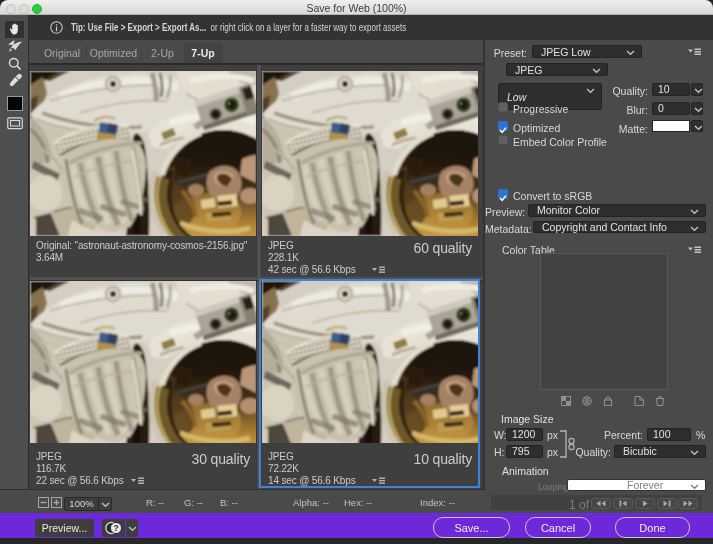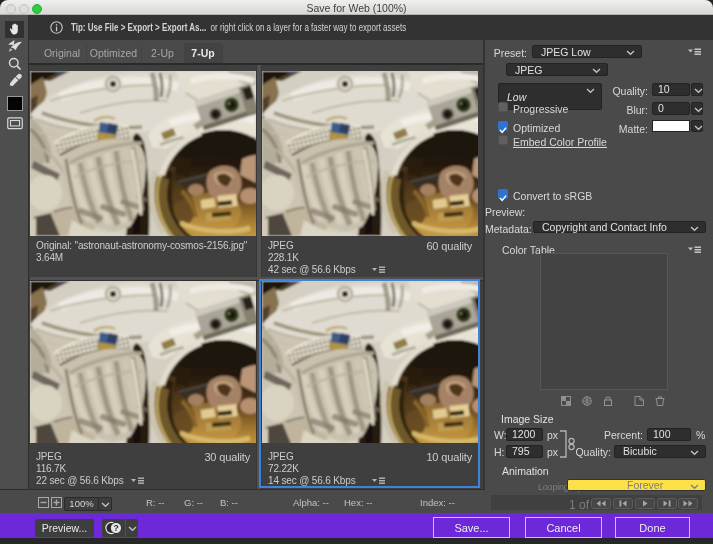--- a/index.html
+++ b/index.html
@@ -18,42 +18,42 @@
   #toolsel{left:5px;top:5.5px;width:18.5px;height:17px;background:#313131;}
   
   #tabs{left:29px;top:40px;width:456px;height:24px;background:#4a4a4a;}
   .tab{top:3px;height:21px;font-size:10.5px;color:#a8a8a8;text-align:center;line-height:21px;}
   #tabsel{left:155px;top:3px;width:38px;height:21px;background:#434343;}
   #tabline{left:29px;top:62.5px;width:456px;height:2px;background:#2b2b2b;}
   
   #preview{left:29px;top:64.5px;width:455px;height:424.5px;background:#3f3f3f;}
   .pane-img{position:absolute;overflow:hidden;background:#cfc9ba;}
   .cap{position:absolute;font-size:10px;color:#cccccc;white-space:nowrap;letter-spacing:-0.15px;}
-  .capr{position:absolute;font-size:11px;color:#cccccc;text-align:right;letter-spacing:-0.15px;}
+  .capr{position:absolute;font-size:14px;color:#cccccc;text-align:right;letter-spacing:-0.15px;}
   #selborder{left:259px;top:279px;width:217px;height:205px;border:2px solid #3d82db;}
   
   #rpanel{left:485px;top:40px;width:228px;height:477px;background:#4a4a4a;}
   #rdivider{left:483px;top:40px;width:2px;height:449px;background:#343434;}
   .lab{position:absolute;font-size:10.5px;color:#d8d8d8;white-space:nowrap;}
   .labr{position:absolute;font-size:10.5px;color:#d8d8d8;white-space:nowrap;text-align:right;}
   .dim{color:#7e7e7e;margin-left:44px;}
   .dd{position:absolute;background:#2e2e2e;border:1px solid #232323;border-radius:2px;box-sizing:border-box;color:#e0e0e0;font-size:10.5px;}
   .dd .t{position:absolute;left:8px;top:50%;transform:translateY(-50%);}
   .numbox{position:absolute;background:#2e2e2e;border:1px solid #232323;border-radius:2px;box-sizing:border-box;color:#e0e0e0;font-size:10.5px;}
   .numbox .t{position:absolute;left:5px;top:50%;transform:translateY(-50%);}
   .chevbox{position:absolute;background:#2e2e2e;border:1px solid #232323;border-radius:2px;box-sizing:border-box;}
   .cb{position:absolute;width:10px;height:10px;border-radius:2px;background:#606060;border:1px solid #525252;box-sizing:border-box;}
   .cbon{position:absolute;width:10px;height:10px;border-radius:2px;background:#2f73d2;}
   svg.chev{position:absolute;}
   
   #statusbar{left:0;top:489px;width:485px;height:24px;background:#4a4a4a;border-top:1px solid #2d2d2d;box-sizing:border-box;}
   .st{position:absolute;font-size:9.5px;color:#c3c3c3;white-space:nowrap;}
   
   #bottombar{left:0;top:513px;width:713px;height:25px;background:#6d28d9;}
-  .capsule{position:absolute;height:20px;border:1px solid #c9c9c9;border-radius:0;color:#efefef;font-size:11px;text-align:center;line-height:20px;box-sizing:border-box;}
+  .capsule{position:absolute;height:20px;border:1px solid #c9c9c9;border-radius:10px;color:#efefef;font-size:11px;text-align:center;line-height:20px;box-sizing:border-box;}
   #prevbtn{left:35px;top:6px;width:59px;height:18px;background:#3e3e3e;border-radius:2px;color:#e8e8e8;font-size:10.5px;text-align:center;line-height:18px;}
   #devbtn{left:102px;top:6px;width:23px;height:18px;background:#3e3e3e;border-radius:2px 0 0 2px;}
   #devchev{left:126px;top:6px;width:12px;height:18px;background:#3e3e3e;border-radius:0 2px 2px 0;}
   #bottomstrip{left:0;top:538px;width:713px;height:6px;background:#272727;}
 </style>
 </head>
 <body>
 
 <svg width="0" height="0" style="position:absolute">
 <defs>
@@ -371,28 +371,34 @@
   <div class="lab" style="left:28px;top:82px;">Optimized</div>
   <div class="labr" style="left:100px;width:63px;top:82.5px;">Matte:</div>
   <div class="abs" style="left:167px;top:79.5px;width:38px;height:12px;background:#ffffff;border:1px solid #232323;box-sizing:border-box;"></div>
   <div class="chevbox" style="left:206px;top:79.5px;width:12px;height:12px;">
       <svg class="chev" style="left:2px;top:4px;position:absolute" width="9" height="6">
         <path d="M1,1 L4.5,4.3 L8,1" stroke="#c3c3c3" fill="none" stroke-width="1.3"></path>
       </svg>
     </div>
 
   <div class="cb" style="left:13px;top:94.5px;"></div>
-  <div class="lab" style="left:28px;top:95.5px;text-decoration:underline;">Embed Color Profile</div>
+  <div class="lab" style="left:28px;top:95.5px;">Embed Color Profile</div>
 
   <div class="cbon" style="left:13px;top:148.5px;"><svg width="10" height="10">
         <path d="M2,5 L4.2,7.4 L8,2.6" stroke="#ffffff" fill="none" stroke-width="1.5"></path>
       </svg></div>
   <div class="lab" style="left:28px;top:149.5px;">Convert to sRGB</div>
 
   <div class="labr" style="left:0;width:40px;top:165.5px;">Preview:</div>
+  <div class="dd" style="left:43px;top:164px;width:178px;height:12.5px;">
+      <span class="t">Monitor Color</span>
+      <svg class="chev" style="right:6px;top:4px;position:absolute" width="9" height="6">
+        <path d="M1,1 L4.5,4.3 L8,1" stroke="#c3c3c3" fill="none" stroke-width="1.3"></path>
+      </svg>
+    </div>
 
   <div class="labr" style="left:0;width:45px;top:182.5px;">Metadata:</div>
   <div class="dd" style="left:48px;top:180.5px;width:173px;height:12.5px;">
       <span class="t">Copyright and Contact Info</span>
       <svg class="chev" style="right:6px;top:4px;position:absolute" width="9" height="6">
         <path d="M1,1 L4.5,4.3 L8,1" stroke="#c3c3c3" fill="none" stroke-width="1.3"></path>
       </svg>
     </div>
 
   <div class="lab" style="left:17px;top:204px;">Color Table</div>
@@ -453,21 +459,21 @@
   <div class="labr" style="left:63px;width:63px;top:405.5px;">Quality:</div>
   <div class="dd" style="left:129px;top:404.5px;width:92px;height:13px;">
       <span class="t">Bicubic</span>
       <svg class="chev" style="right:6px;top:4px;position:absolute" width="9" height="6">
         <path d="M1,1 L4.5,4.3 L8,1" stroke="#c3c3c3" fill="none" stroke-width="1.3"></path>
       </svg>
     </div>
 
   <div class="lab" style="left:17px;top:425px;color:#e0e0e0;">Animation</div>
   <div class="lab dim" style="left:9px;top:441.5px;font-size:9px;letter-spacing:-0.2px;">Looping Options:</div>
-  <div class="dd" style="left:82px;top:438.5px;width:139px;height:12.5px;background:#fde047;border-color:#333333;">
+  <div class="dd" style="left:82px;top:438.5px;width:139px;height:12.5px;background:#ffffff;border-color:#333333;">
       <span class="t dim" style="left:15px;">Forever</span>
       <svg class="chev" style="right:6px;top:4px;position:absolute" width="9" height="6">
         <path d="M1,1 L4.5,4.3 L8,1" stroke="#7e7e7e" fill="none" stroke-width="1.3"></path>
       </svg>
     </div>
 
   <div class="abs" style="left:6px;top:455px;width:211px;height:14.5px;background:#404040;"></div>
   <div class="lab dim" style="left:30px;top:457.5px;width:50px;text-align:center;font-size:12px;">1 of 1</div>
   <svg class="abs" style="left:106px;top:457.5px" width="20" height="11">
       <rect x="0.5" y="0.5" width="19" height="10" rx="2" fill="#474747" stroke="#5c5c5c"></rect>
@@ -526,16 +532,16 @@
         <circle cx="11" cy="8" r="5.6" fill="#e6e6e6" stroke="#2e2e2e" stroke-width="1"></circle>
         <text x="11" y="11.3" font-size="8.5" font-family="Liberation Sans" font-weight="bold" fill="#2a2a2a" text-anchor="middle">?</text>
       </svg>
     </div>
   <div id="devchev" class="abs">
       <svg style="position:absolute;left:1.5px;top:6.5px" width="9" height="6">
         <path d="M1,1 L4.5,4.3 L8,1" stroke="#c3c3c3" fill="none" stroke-width="1.3"></path>
       </svg>
     </div>
   <div class="capsule" style="left:433px;top:4px;width:77px;height:21px;line-height:20px;">Save...</div>
-  <div class="capsule" style="left:525px;top:4px;width:77px;height:21px;line-height:20px;">Cancel</div>
+  <div class="capsule" style="left:525px;top:4px;width:66px;height:21px;line-height:20px;">Cancel</div>
   <div class="capsule" style="left:615px;top:4px;width:75px;height:21px;line-height:20px;">Done</div>
 </div>
 <div id="bottomstrip" class="abs"></div>
 
 </body></html>

